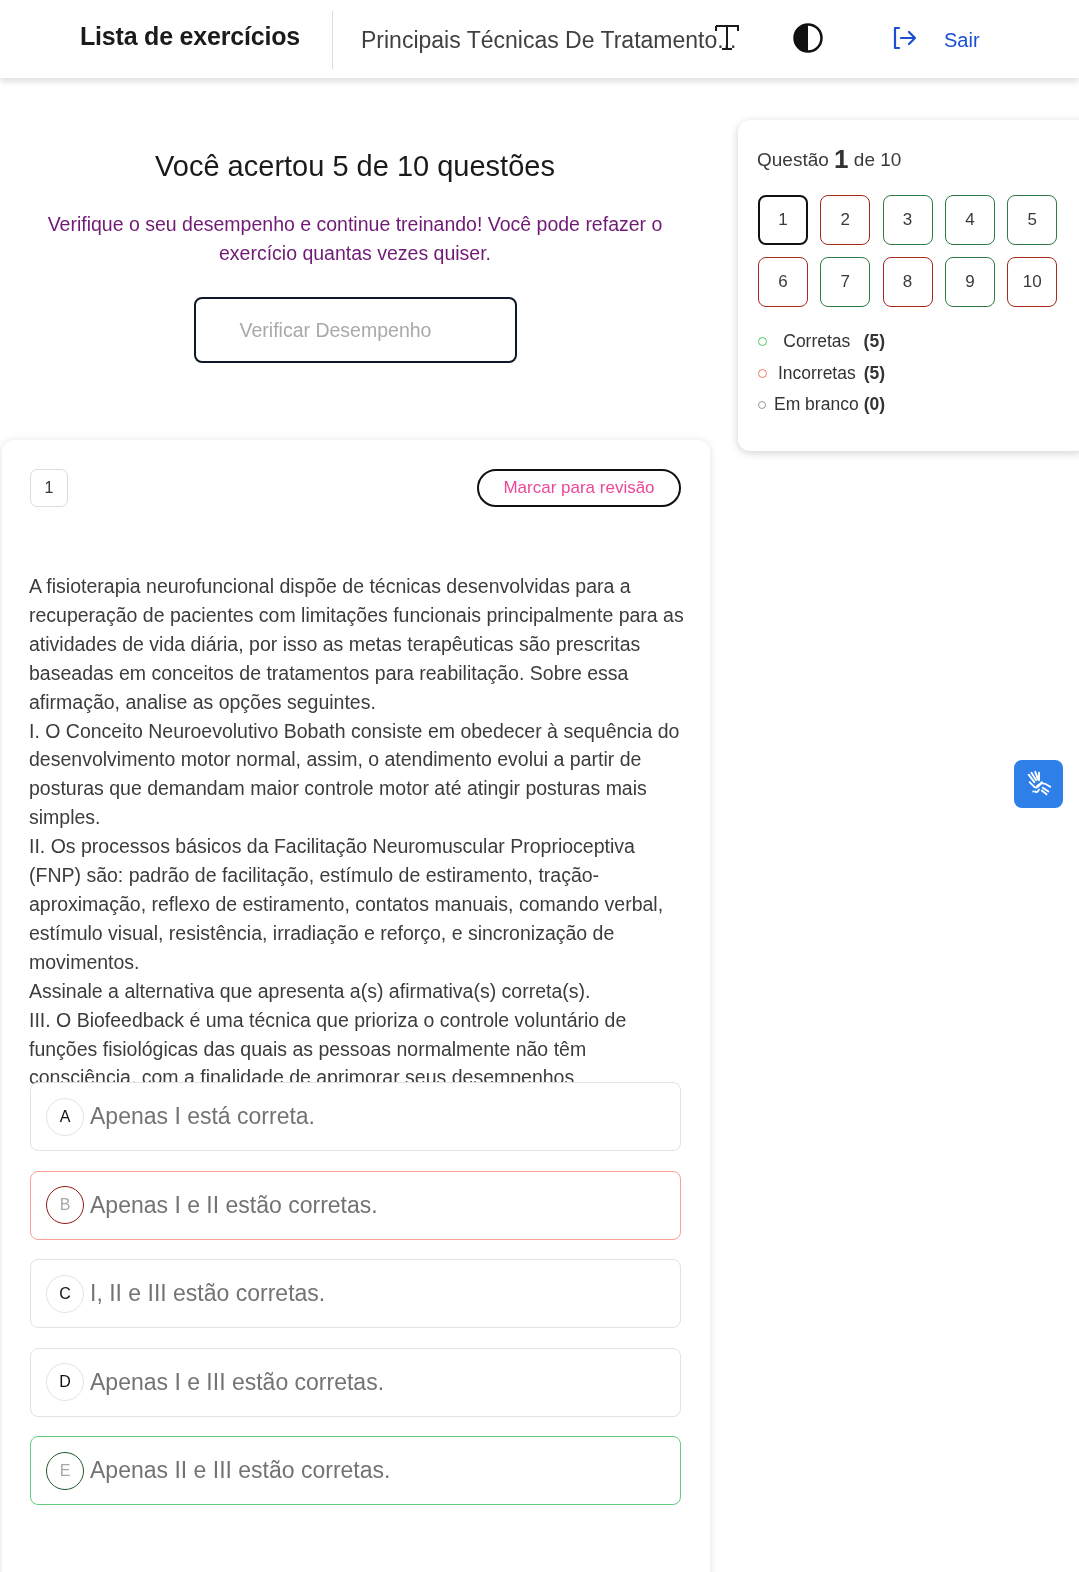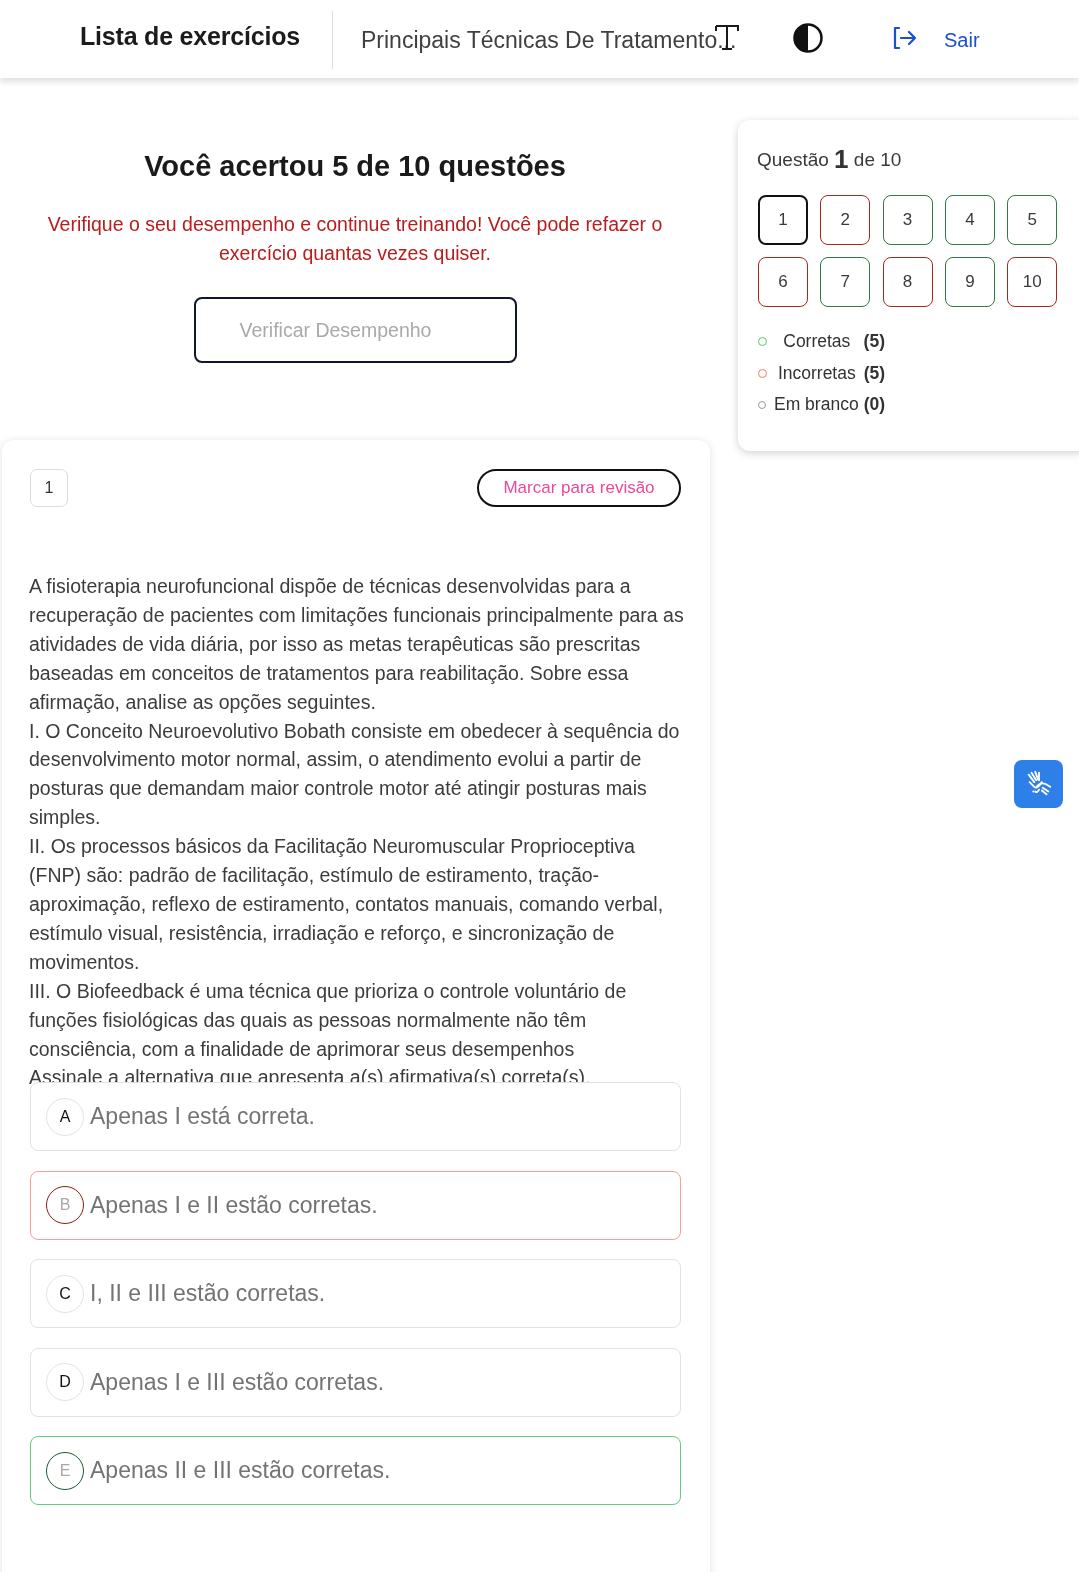--- a/index.html
+++ b/index.html
@@ -17,22 +17,22 @@
       color: #1b1b1b; letter-spacing: -0.2px;
     }
     .header-divider { position: absolute; left: 332px; top: 11px; width: 1px; height: 58px; background: #dddddd; }
     .header-subject { position: absolute; left: 361px; top: 27px; font-size: 23px; color: #404040; }
     .icon-font-size { position: absolute; left: 712px; top: 20px; width: 30px; height: 34px; cursor: pointer; }
     .icon-contrast { position: absolute; left: 792px; top: 22px; width: 32px; height: 32px; cursor: pointer; }
     .logout { position: absolute; left: 890px; top: 24px; display: flex; align-items: flex-end; gap: 26px; color: #1a4fd1; font-size: 20px; cursor: pointer; }
     .logout svg { width: 28px; height: 28px; }
 
     
-    .result-title { position: absolute; left: 0; width: 710px; top: 150px; text-align: center; font-size: 29px; font-weight: 700; color: #1a1a1a; }
-    .result-desc { position: absolute; left: 20px; width: 670px; top: 210px; text-align: center; font-size: 19.5px; line-height: 29px; color: #b91c1c; }
+    .result-title { position: absolute; left: 0; width: 710px; top: 150px; text-align: center; font-size: 29px; font-weight: 400; color: #1a1a1a; }
+    .result-desc { position: absolute; left: 20px; width: 670px; top: 210px; text-align: center; font-size: 19.5px; line-height: 29px; color: #701a75; }
     .verify-btn {
       position: absolute; left: 194px; top: 297px; width: 323px; height: 66px;
       border: 2px solid #0f172a; border-radius: 8px; background: #fff;
       color: #a9a9a9; font-size: 19.5px; display: flex; align-items: center; justify-content: center;
       padding-right: 40px; cursor: pointer; font-family: "Liberation Sans", sans-serif;
     }
 
     
     .nav-card {
       position: absolute; left: 738px; top: 120px; width: 350px; height: 331px;
@@ -162,22 +162,22 @@
   </div>
 </div>
 
 <div class="q-card">
   <div class="q-number">1</div>
   <button class="review-btn">Marcar para revisão</button>
   <div class="q-text">
     <p>A fisioterapia neurofuncional dispõe de técnicas desenvolvidas para a recuperação de pacientes com limitações funcionais principalmente para as atividades de vida diária, por isso as metas terapêuticas são prescritas baseadas em conceitos de tratamentos para reabilitação. Sobre essa afirmação, analise as opções seguintes.</p>
     <p>I. O Conceito Neuroevolutivo Bobath consiste em obedecer à sequência do desenvolvimento motor normal, assim, o atendimento evolui a partir de posturas que demandam maior controle motor até atingir posturas mais simples.</p>
     <p>II. Os processos básicos da Facilitação Neuromuscular Proprioceptiva (FNP) são: padrão de facilitação, estímulo de estiramento, tração-aproximação, reflexo de estiramento, contatos manuais, comando verbal, estímulo visual, resistência, irradiação e reforço, e sincronização de movimentos.</p>
+    <p>Assinale a alternativa que apresenta a(s) afirmativa(s) correta(s).</p>
     <p>III. O Biofeedback é uma técnica que prioriza o controle voluntário de funções fisiológicas das quais as pessoas normalmente não têm consciência, com a finalidade de aprimorar seus desempenhos</p>
-    <p>Assinale a alternativa que apresenta a(s) afirmativa(s) correta(s).</p>
   </div>
   <div class="options">
     <div class="option">
       <span class="opt-letter">A</span>
       <span class="opt-text">Apenas I está correta.</span>
     </div>
     <div class="option wrong">
       <span class="opt-letter">B</span>
       <span class="opt-text">Apenas I e II estão corretas.</span>
     </div>

